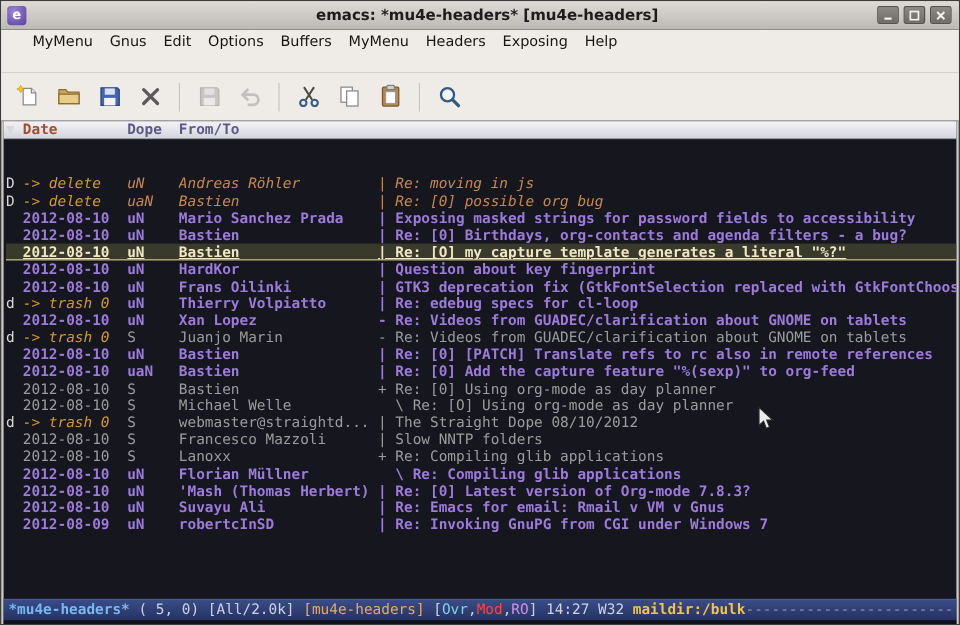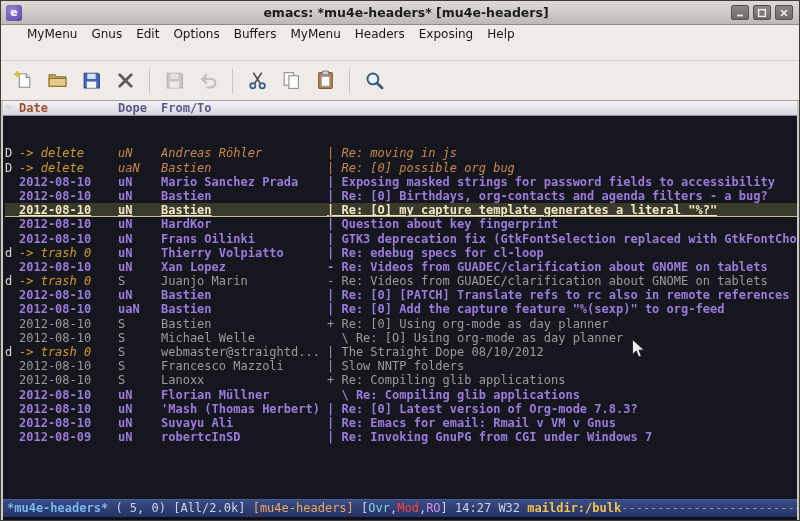--- a/index.html
+++ b/index.html
@@ -27,21 +27,21 @@
   
   .emacs-frame{height:433px;border-left:2px solid #ccc8c2;border-right:2px solid #ccc8c2;background:var(--buffer-bg,#16161f);display:flex;flex-direction:column;font-family:"DejaVu Sans Mono","Liberation Mono",monospace}
 
   .header-line{height:15px;display:flex;background:linear-gradient(#f3f3f7,#d6d6de);border-bottom:1px solid #97979f;font-size:12px;font-weight:bold;line-height:14px;padding-left:2px;white-space:pre;flex:none}
   .hl-date{color:#a14f2a}
   .hl-col{color:#5a5a88}
 
   .buffer{flex:1;overflow:hidden;padding:2px 0 0 2px;font-size:12px;line-height:14.2px;white-space:pre}
   .row{display:flex;height:14.2px;cursor:pointer}
   .c-mark{width:14px;flex:none;color:#d8d8d8;font-style:normal;font-weight:normal}
-  .c-date{width:99px;flex:none;overflow:hidden}
+  .c-date{width:87px;flex:none;overflow:hidden}
   .c-flags{width:43px;flex:none;overflow:hidden}
   .c-from{width:166px;flex:none;overflow:hidden;white-space:pre}
   .c-subj{flex:1;white-space:pre;overflow:hidden}
 
   .face-unread{color:var(--unread,#9c7bdb);font-weight:bold}
   .face-read{color:var(--read,#9c9c9c)}
   .face-deleted{color:var(--deleted,#c9894b);font-style:italic}
   .face-current{color:var(--current-fg,#f0e8c4);background:var(--current-bg,#3a3a2c);font-weight:bold;border-bottom:1px solid #c8bd8a}
   .face-current .c-date,.face-current .c-flags,.face-current .c-from,.face-current .c-subj{text-decoration:underline}
   .mark-text{color:var(--mark,#d29b27) !important;font-style:italic;font-weight:normal}

